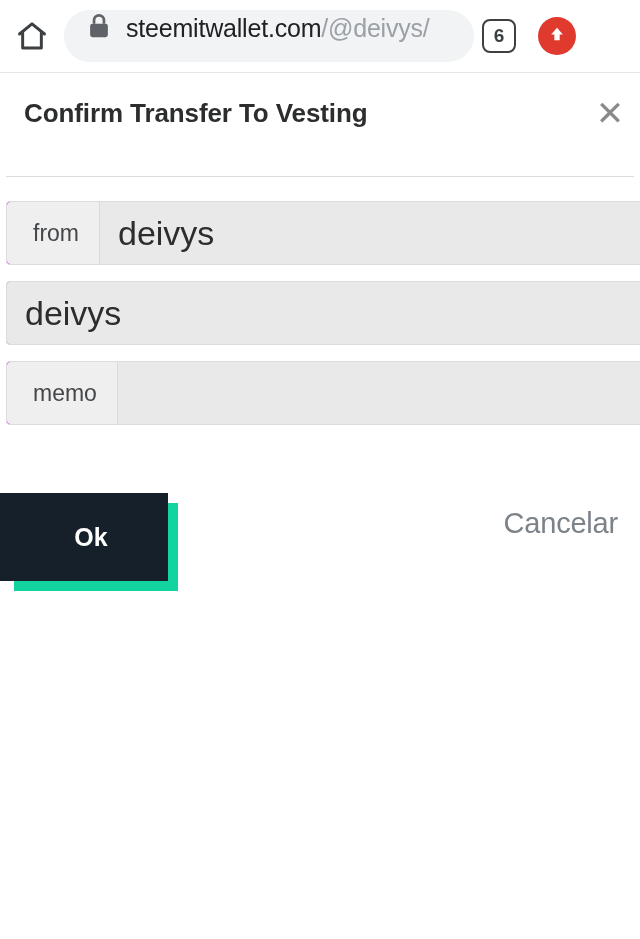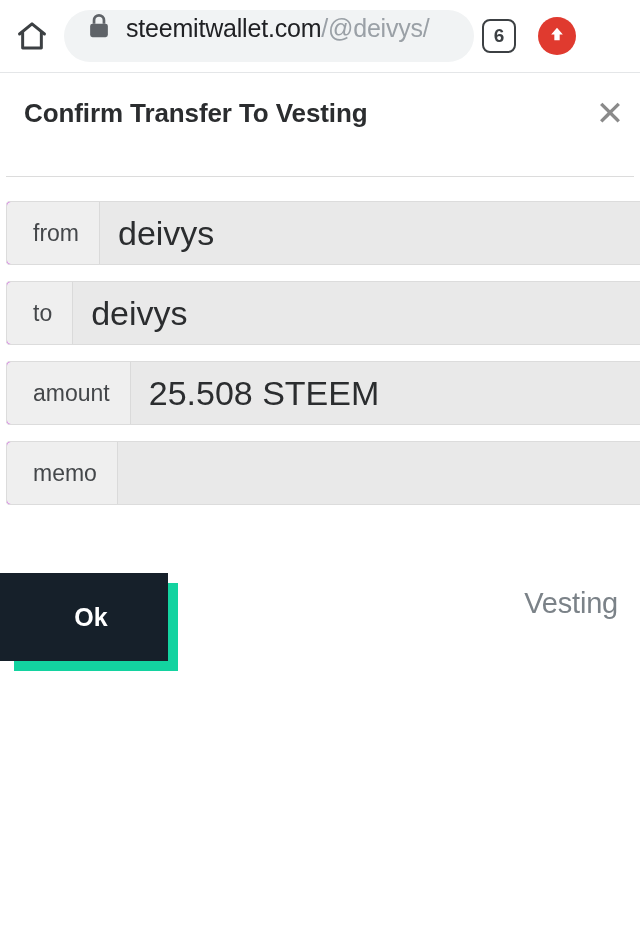--- a/index.html
+++ b/index.html
@@ -289,38 +289,33 @@
     <div class="header-divider"></div>
 
     <div class="form">
 
       <div class="form-row">
         <div class="row-label">from</div>
         <div class="row-value">deivys</div>
       </div>
 
       <div class="form-row">
-        <div class="row-label">to</div>
         <div class="row-value">deivys</div>
       </div>
 
-      <div class="form-row">
-        <div class="row-label">amount</div>
-        <div class="row-value">25.508 STEEM</div>
-      </div>
 
       <div class="form-row memo">
         <div class="row-label">memo</div>
         <div class="row-value"></div>
       </div>
 
     </div>
 
     <div class="actions">
       <div class="ok-wrap">
         <div class="ok-shadow"></div>
         <button class="ok-button">Ok</button>
       </div>
-      <a class="cancel-link" href="#">Vesting</a>
+      <a class="cancel-link" href="#">Cancelar</a>
     </div>
 
   </div>
 </div>
 
 </body></html>

